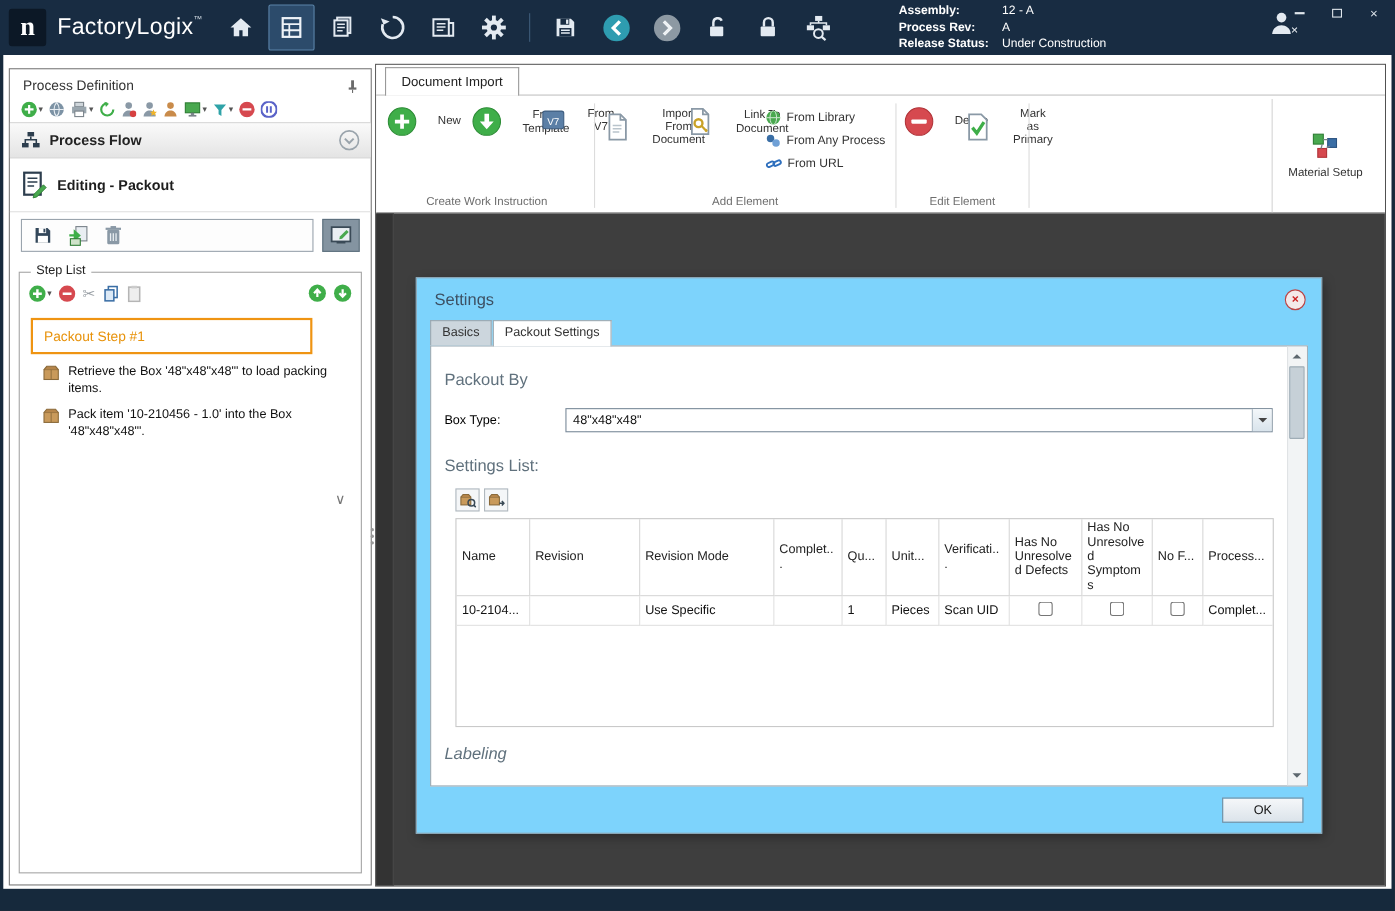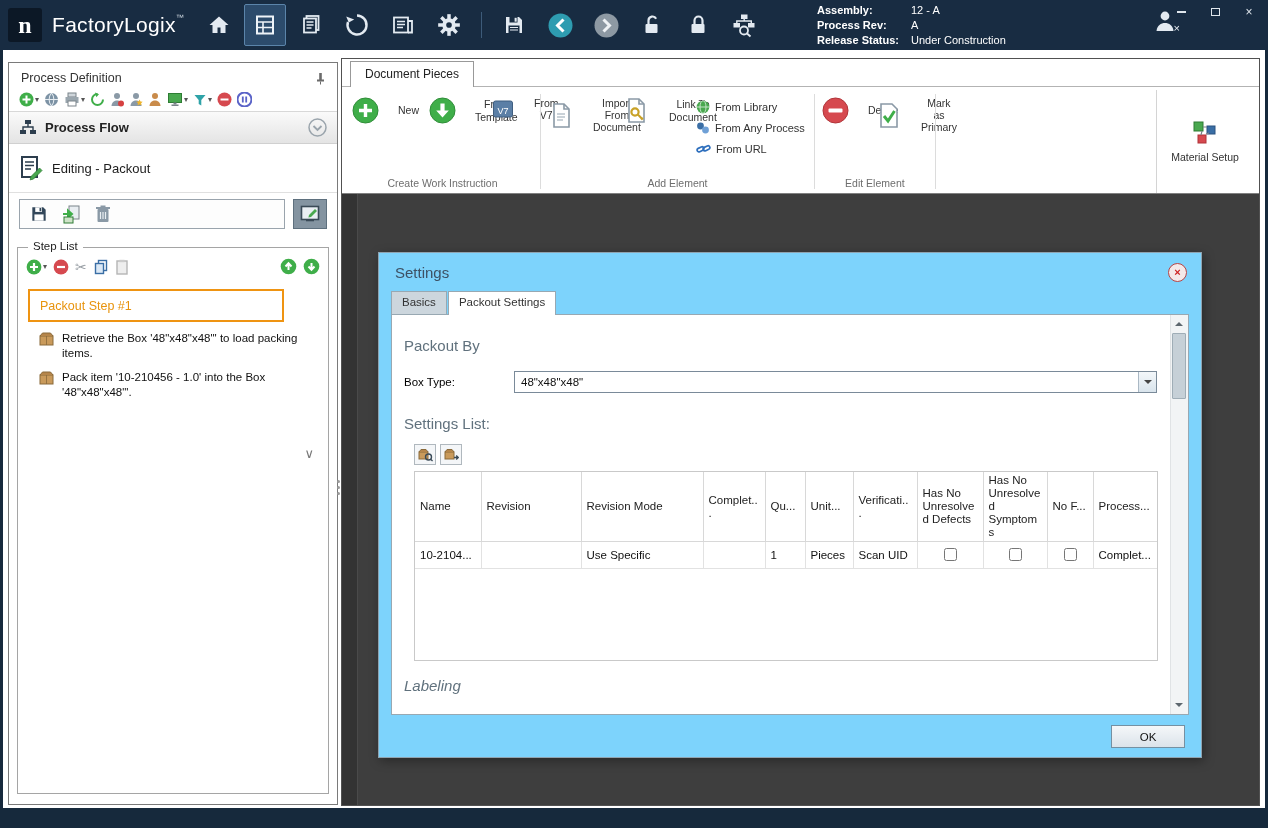--- a/index.html
+++ b/index.html
@@ -29,21 +29,21 @@
   
   .left-panel{position:absolute;left:5px;top:12px;width:330px;height:743px;background:#fff;border:1px solid #7a7a7a;box-sizing:border-box;display:flex;flex-direction:column;}
   .lp-header{display:flex;align-items:center;justify-content:space-between;padding:8px 10px 2px 12px;}
   .lp-title{font-size:12.5px;color:#333;}
   .lp-toolbar{display:flex;align-items:center;gap:5px;padding:5px 8px 4px 10px;}
   .mi{display:inline-flex;align-items:center;gap:1px;}
   .caret{font-size:8px;color:#555;line-height:8px;}
   .pf-bar{display:flex;align-items:center;gap:8px;padding:6px 10px;background:linear-gradient(#fafafa,#e4e4e4);border-top:1px solid #d8d8d8;border-bottom:1px solid #d0d0d0;}
   .pf-title{font-size:13px;font-weight:bold;color:#222;flex:1;}
   .edit-row{display:flex;align-items:center;gap:9px;padding:11px 10px;border-bottom:1px solid #e0e0e0;}
-  .edit-title{font-size:13px;font-weight:normal;color:#1d1d1d;}
+  .edit-title{font-size:13px;font-weight:bold;color:#1d1d1d;}
   .btns-row{display:flex;align-items:center;padding:6px 10px;gap:8px;}
   .btn-box{display:flex;align-items:center;gap:6px;border:1px solid #9aa4ad;padding:3px 6px;background:#fdfdfd;flex:1;height:30px;box-sizing:border-box;}
   .sq-btn{width:26px;height:24px;display:flex;align-items:center;justify-content:center;border-radius:2px;}
   .slate-btn{width:34px;height:30px;background:#8494a1;border:1px solid #5e707e;display:flex;align-items:center;justify-content:center;box-sizing:border-box;}
   .chk-row{display:flex;align-items:center;gap:6px;padding:8px 12px 6px 12px;}
   .chk-row input{width:13px;height:13px;margin:0;}
   .chk-label{font-size:11.5px;color:#111;}
   .steplist{position:relative;margin:12px 8px 10px 8px;border:1px solid #a5a5a5;flex:1;display:flex;flex-direction:column;}
   .steplist-legend{position:absolute;top:-8px;left:10px;background:#fff;padding:0 5px;font-size:11.5px;color:#222;}
   .sl-toolbar{display:flex;align-items:center;gap:6px;padding:10px 8px 6px 8px;}
@@ -505,21 +505,21 @@
   </aside>
 
   <div class="splitter-grip">
       <i></i>
       <i></i>
       <i></i>
     </div>
 
   <div class="main-area">
     <div class="tabstrip">
-      <div class="doc-tab">Document Pieces</div>
+      <div class="doc-tab">Document Import</div>
     </div>
 
     <div class="ribbon">
 
       <div class="rgroup">
         <div class="rbuttons">
           <div class="bigbtn">
             <span>
                 <svg width="27" height="27" viewBox="0 0 27 27">
                   <circle cx="13.5" cy="13.5" r="12.5" fill="#3fae49" stroke="#2e8d37"></circle>

